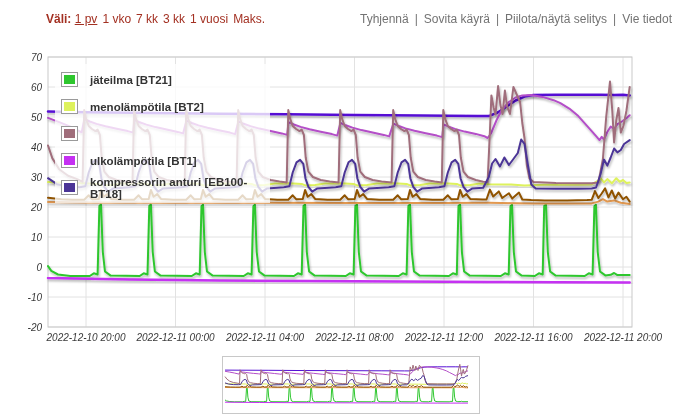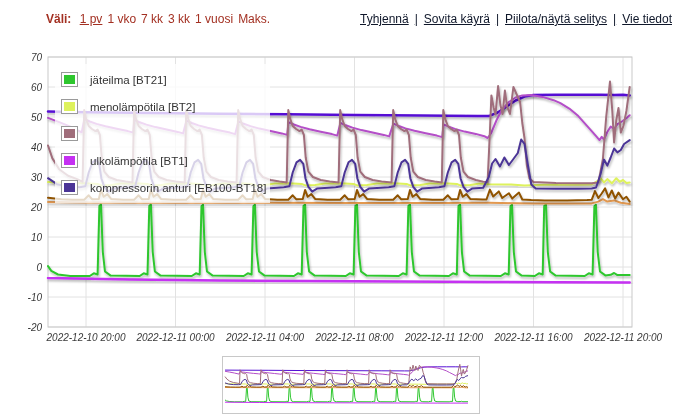--- a/index.html
+++ b/index.html
@@ -1,49 +1,49 @@
 <!DOCTYPE html>
 <html><head>
 <meta charset="utf-8">
 <style>
   html,body{margin:0;padding:0;background:#fff;}
   #app{position:relative;width:685px;height:420px;background:#fff;overflow:hidden;
        font-family:"Liberation Sans",sans-serif;}
   
   #header{position:absolute;left:0;top:8px;width:685px;height:22px;font-size:12px;}
   #rangebar{position:absolute;left:46px;top:4px;white-space:nowrap;}
-  #rangebar .lbl{font-weight:bold;margin-right:5px;}
+  #rangebar .lbl{font-weight:bold;}
   #rangebar .opt{margin-right:5px;cursor:pointer;}
   #rangebar .opt.active{text-decoration:underline;font-weight:normal;}
   #actions{position:absolute;right:13px;top:4px;white-space:nowrap;}
   #actions .act{cursor:pointer;}
   #actions .sep{padding:0 6px;}
   
   #mainsvg{position:absolute;left:0;top:30px;}
   
   #legend{position:absolute;left:55px;top:64px;width:215px;
           background:rgba(255,255,255,0.78);padding:2px 0 2px 0;}
   .lrow{display:flex;align-items:center;height:27px;cursor:pointer;}
   .lswatch{width:15px;height:13px;margin:0 12px 0 6px;border:1px solid #9a9a9a;
            box-shadow:0 0 0 2px #fff inset;flex:0 0 auto;}
-  .ltext{font-size:11.5px;color:#333;}
+  .ltext{font-size:11.5px;color:#333;font-weight:bold;}
   
   #navbox{position:absolute;left:222px;top:356px;width:256px;height:56px;
           border:1px solid #c8c8c8;background:#fff;}
 </style>
 </head>
 <body>
 <div id="app">
 
   <div id="header">
     <div id="rangebar" style="color: rgb(163, 48, 34);">
       <span class="lbl">Väli:</span>
       
     <span class="opt active">1 pv</span><span class="opt">1 vko</span><span class="opt">7 kk</span><span class="opt">3 kk</span><span class="opt">1 vuosi</span><span class="opt">Maks.</span></div>
-    <div id="actions" style="color: #0f172a; text-decoration: underline;">
+    <div id="actions" style="color: #737373;">
       
     <span class="act">Tyhjennä</span><span class="sep">|</span><span class="act">Sovita käyrä</span><span class="sep">|</span><span class="act">Piilota/näytä selitys</span><span class="sep">|</span><span class="act">Vie tiedot</span></div>
   </div>
 
   <svg id="mainsvg" width="685" height="325">
       <defs>
         <filter id="sh" x="-20%" y="-20%" width="140%" height="150%">
           <feDropShadow dx="1" dy="2" stdDeviation="1.3" flood-color="#000000" flood-opacity="0.28"></feDropShadow>
         </filter>
       </defs>

